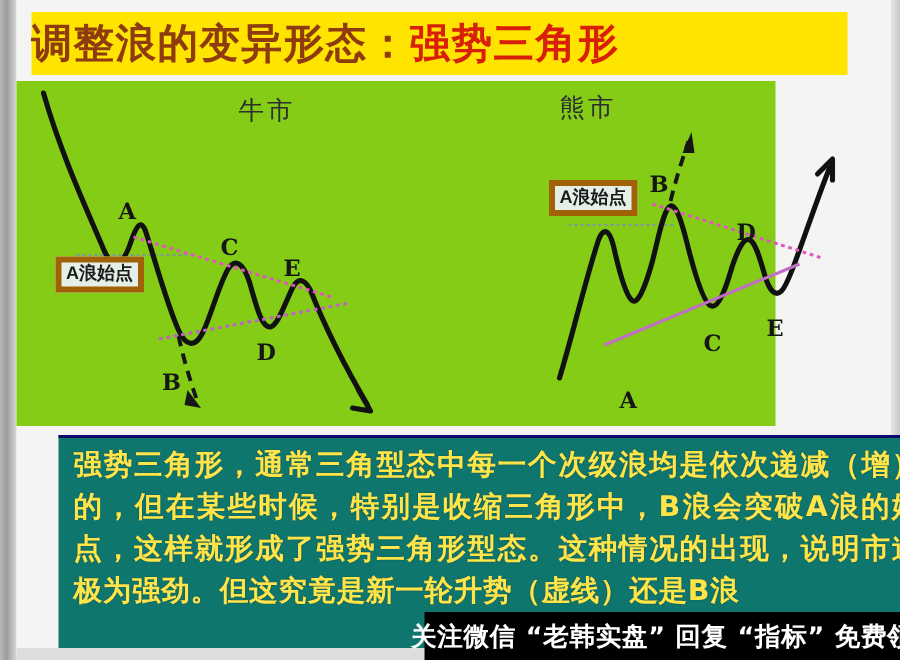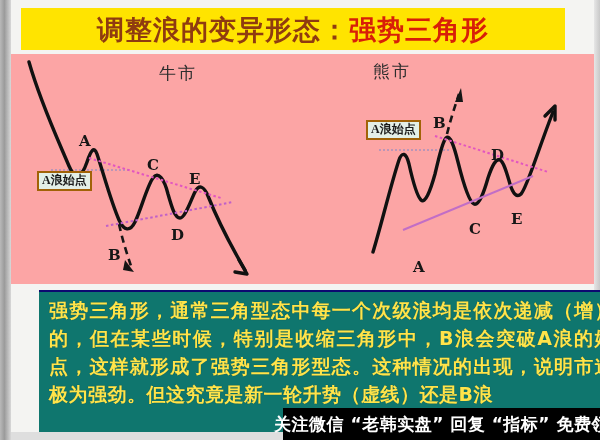--- a/index.html
+++ b/index.html
@@ -46,41 +46,40 @@
   
   .title-band {
     position: absolute;
     left: 21px;
     top: 8px;
     width: 544px;
     height: 42px;
     background: #ffe400;
     display: flex;
     align-items: center;
-    justify-content: center;
   }
   .title-text {
     font-family: "DejaVu Serif", "Liberation Serif", serif;
     font-size: 27px;
     font-weight: bold;
     letter-spacing: 1px;
     white-space: nowrap;
     line-height: 1;
   }
   .title-a { color: #8f3b10; }
   .title-b { color: #d81f08; }
 
   
   .charts {
     position: absolute;
     left: 11px;
     top: 54px;
-    width: 583px;
+    width: 506px;
     height: 230px;
-    background: #fca5a5;
+    background: #84cc16;
   }
   .chart-heading {
     position: absolute;
     font-family: "DejaVu Serif", "Liberation Serif", serif;
     font-size: 17px;
     color: #2e2e2e;
     letter-spacing: 2px;
   }
   #bull-heading { left: 148px; top: 8px; }
   #bear-heading { left: 362px; top: 6px; }
@@ -133,23 +132,23 @@
     stroke: #7b86c9;
     stroke-width: 1;
     stroke-dasharray: 2 2;
     fill: none;
   }
 
   
   .callout {
     position: absolute;
     background: #e3efe7;
-    border: 2px solid #a16207;
+    border: 4px solid #a16207;
     padding: 1px 3px 2px 3px;
-    font-family: Liberation Serif, serif;
+    font-family: Liberation Sans, sans-serif;
     font-size: 12px;
     font-weight: bold;
     color: #1b1b1b;
     white-space: nowrap;
     line-height: 1.1;
   }
   #bull-callout { left: 26px; top: 117px; }
   #bear-callout { left: 355px; top: 66px; }
 
   

